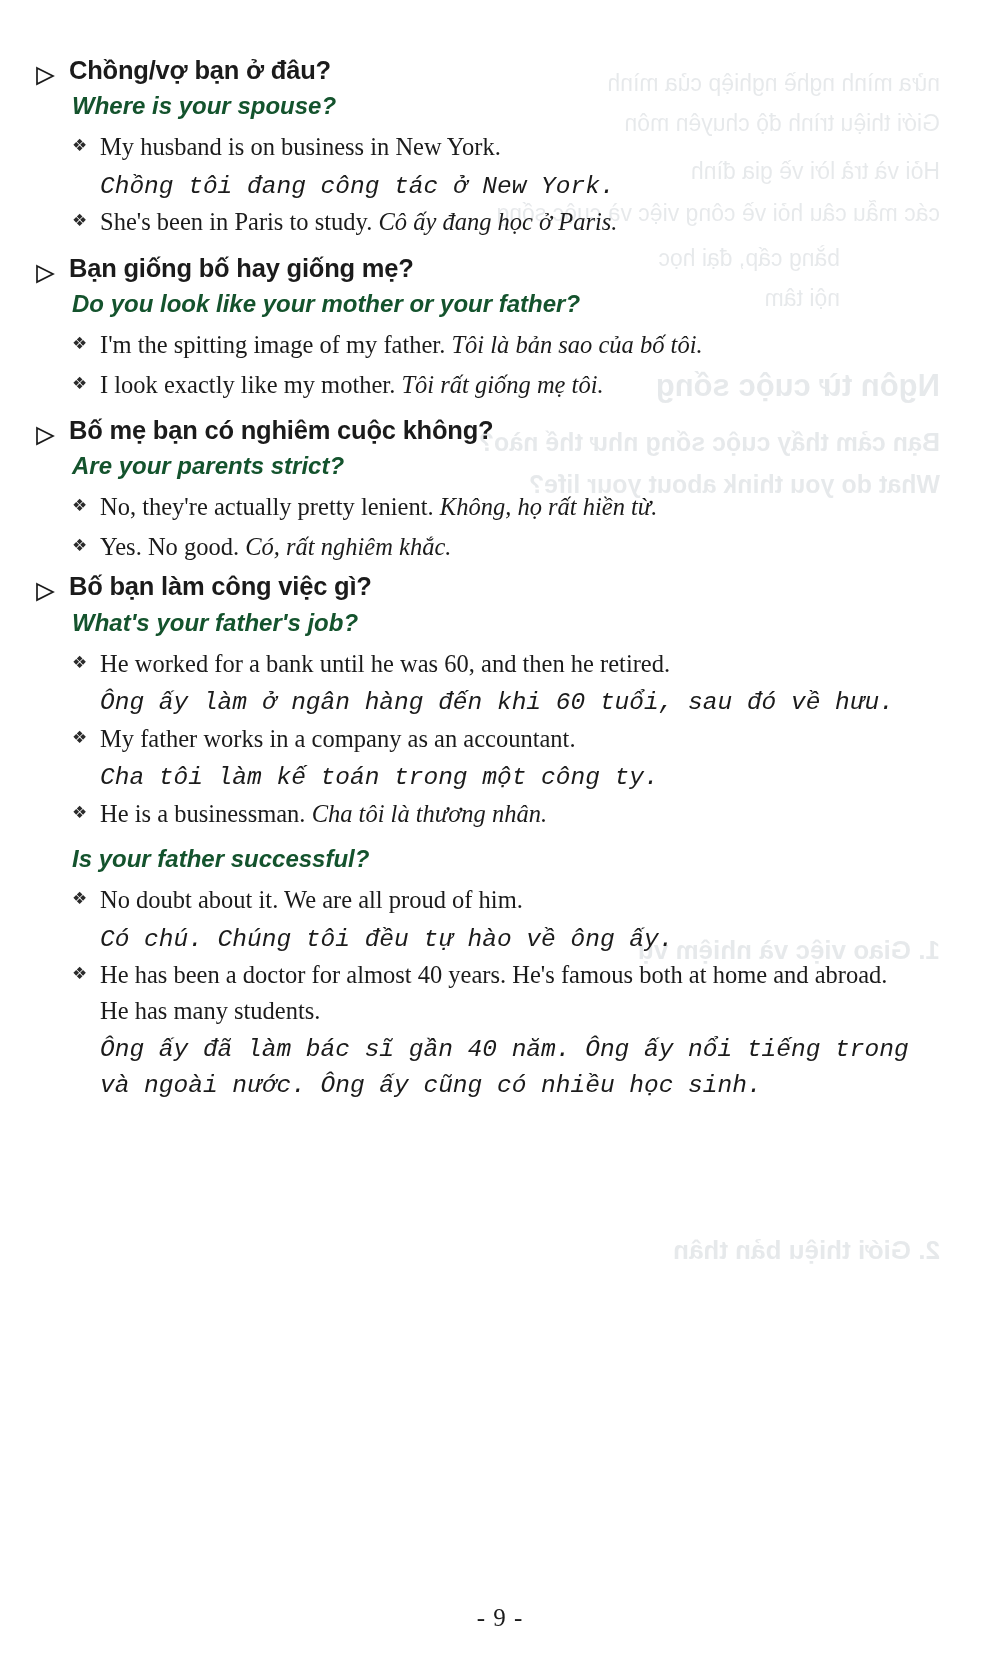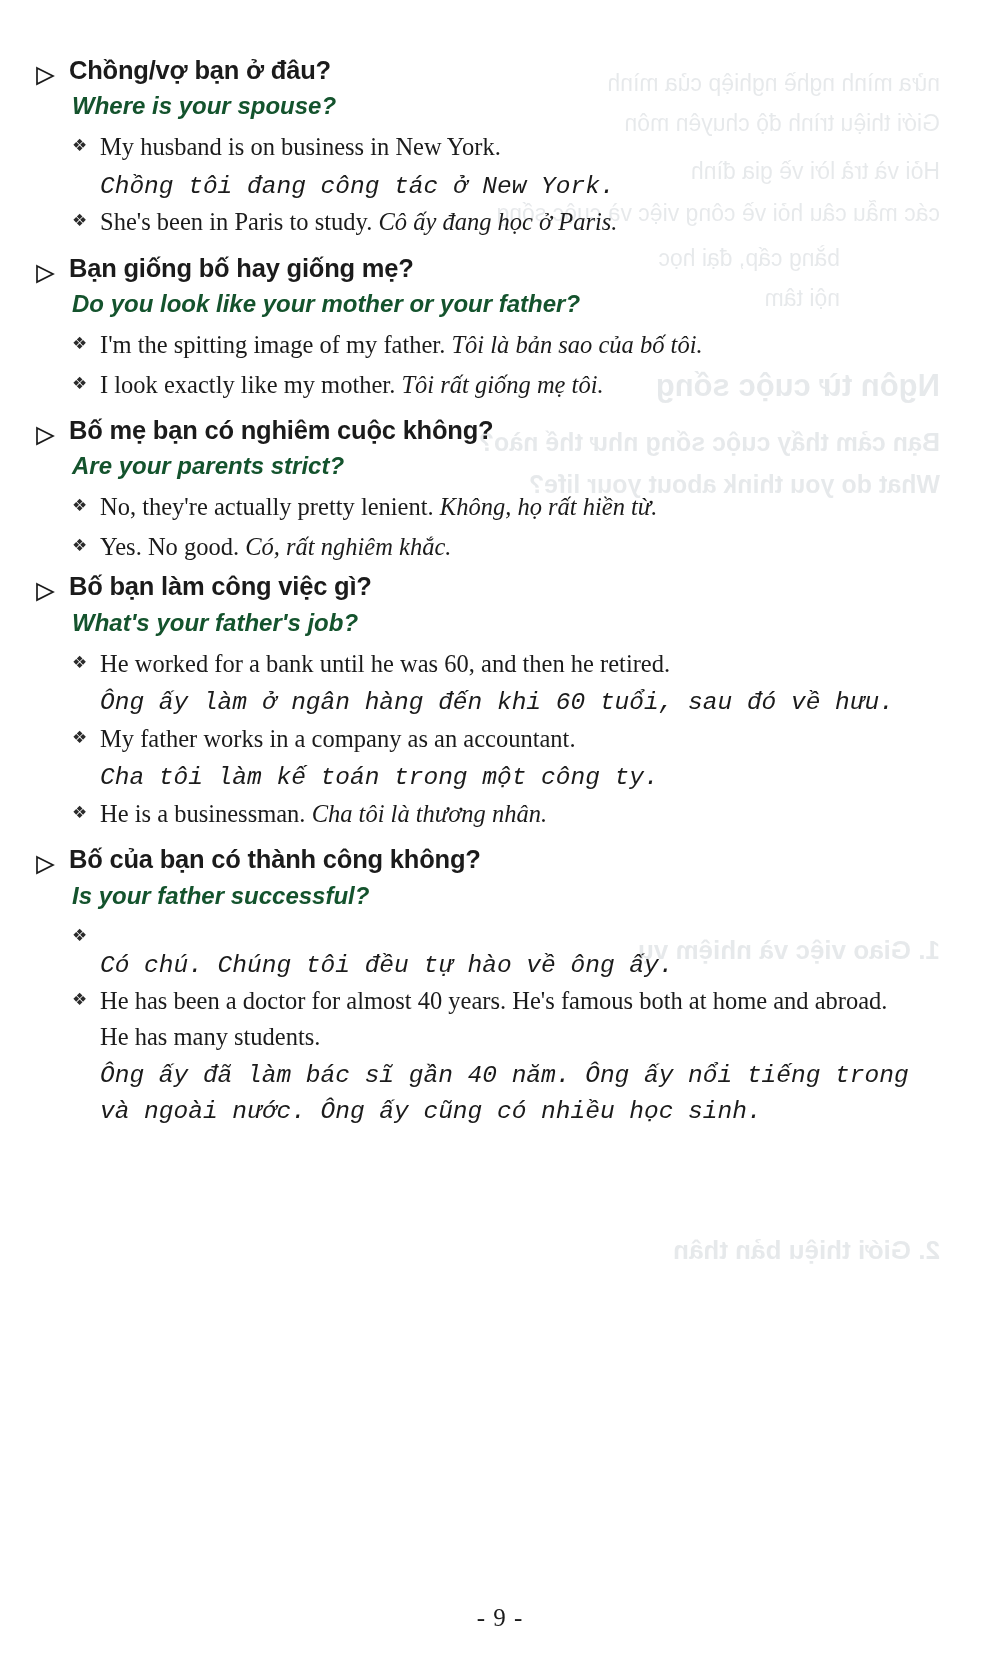--- a/index.html
+++ b/index.html
@@ -251,32 +251,25 @@
         <div class="a-row">
           <span class="dia">❖</span>
           <span class="a-text"><span>He is a businessman. </span><span class="vi">Cha tôi là thương nhân.</span></span>
         </div>
       </div>
     </div>
 
     <div class="spacer-sm"></div>
 
     <div class="qblock">
-      <div class="q-row">
-        <span class="tri">
-          <svg width="22" height="22" viewBox="0 0 22 22">
-              <polygon points="3,3 19,11 3,19" fill="none" stroke="#1b1b1b" stroke-width="1.7"></polygon>
-            </svg>
-        </span>
-        <span class="q-vi">Bố của bạn có thành công không?</span>
-      </div>
       <div class="q-en">Is your father successful?</div>
       <div class="answers">
         <div class="a-row">
           <span class="dia">❖</span>
+          <span class="a-text"><span>No doubt about it. We are all proud of him.</span></span>
         </div>
         <div class="a-vi-line">Có chú. Chúng tôi đều tự hào về ông ấy.</div>
         <div class="a-row">
           <span class="dia">❖</span>
           <span class="a-text" style="display:block; max-width:815px;"><span>He has been a doctor for almost 40 years. He's famous both at home and abroad. He has many students.</span></span>
         </div>
         <div class="a-vi-line" style="max-width:830px;">Ông ấy đã làm bác sĩ gần 40 năm. Ông ấy nổi tiếng trong và ngoài nước. Ông ấy cũng có nhiều học sinh.</div>
       </div>
     </div>
 

